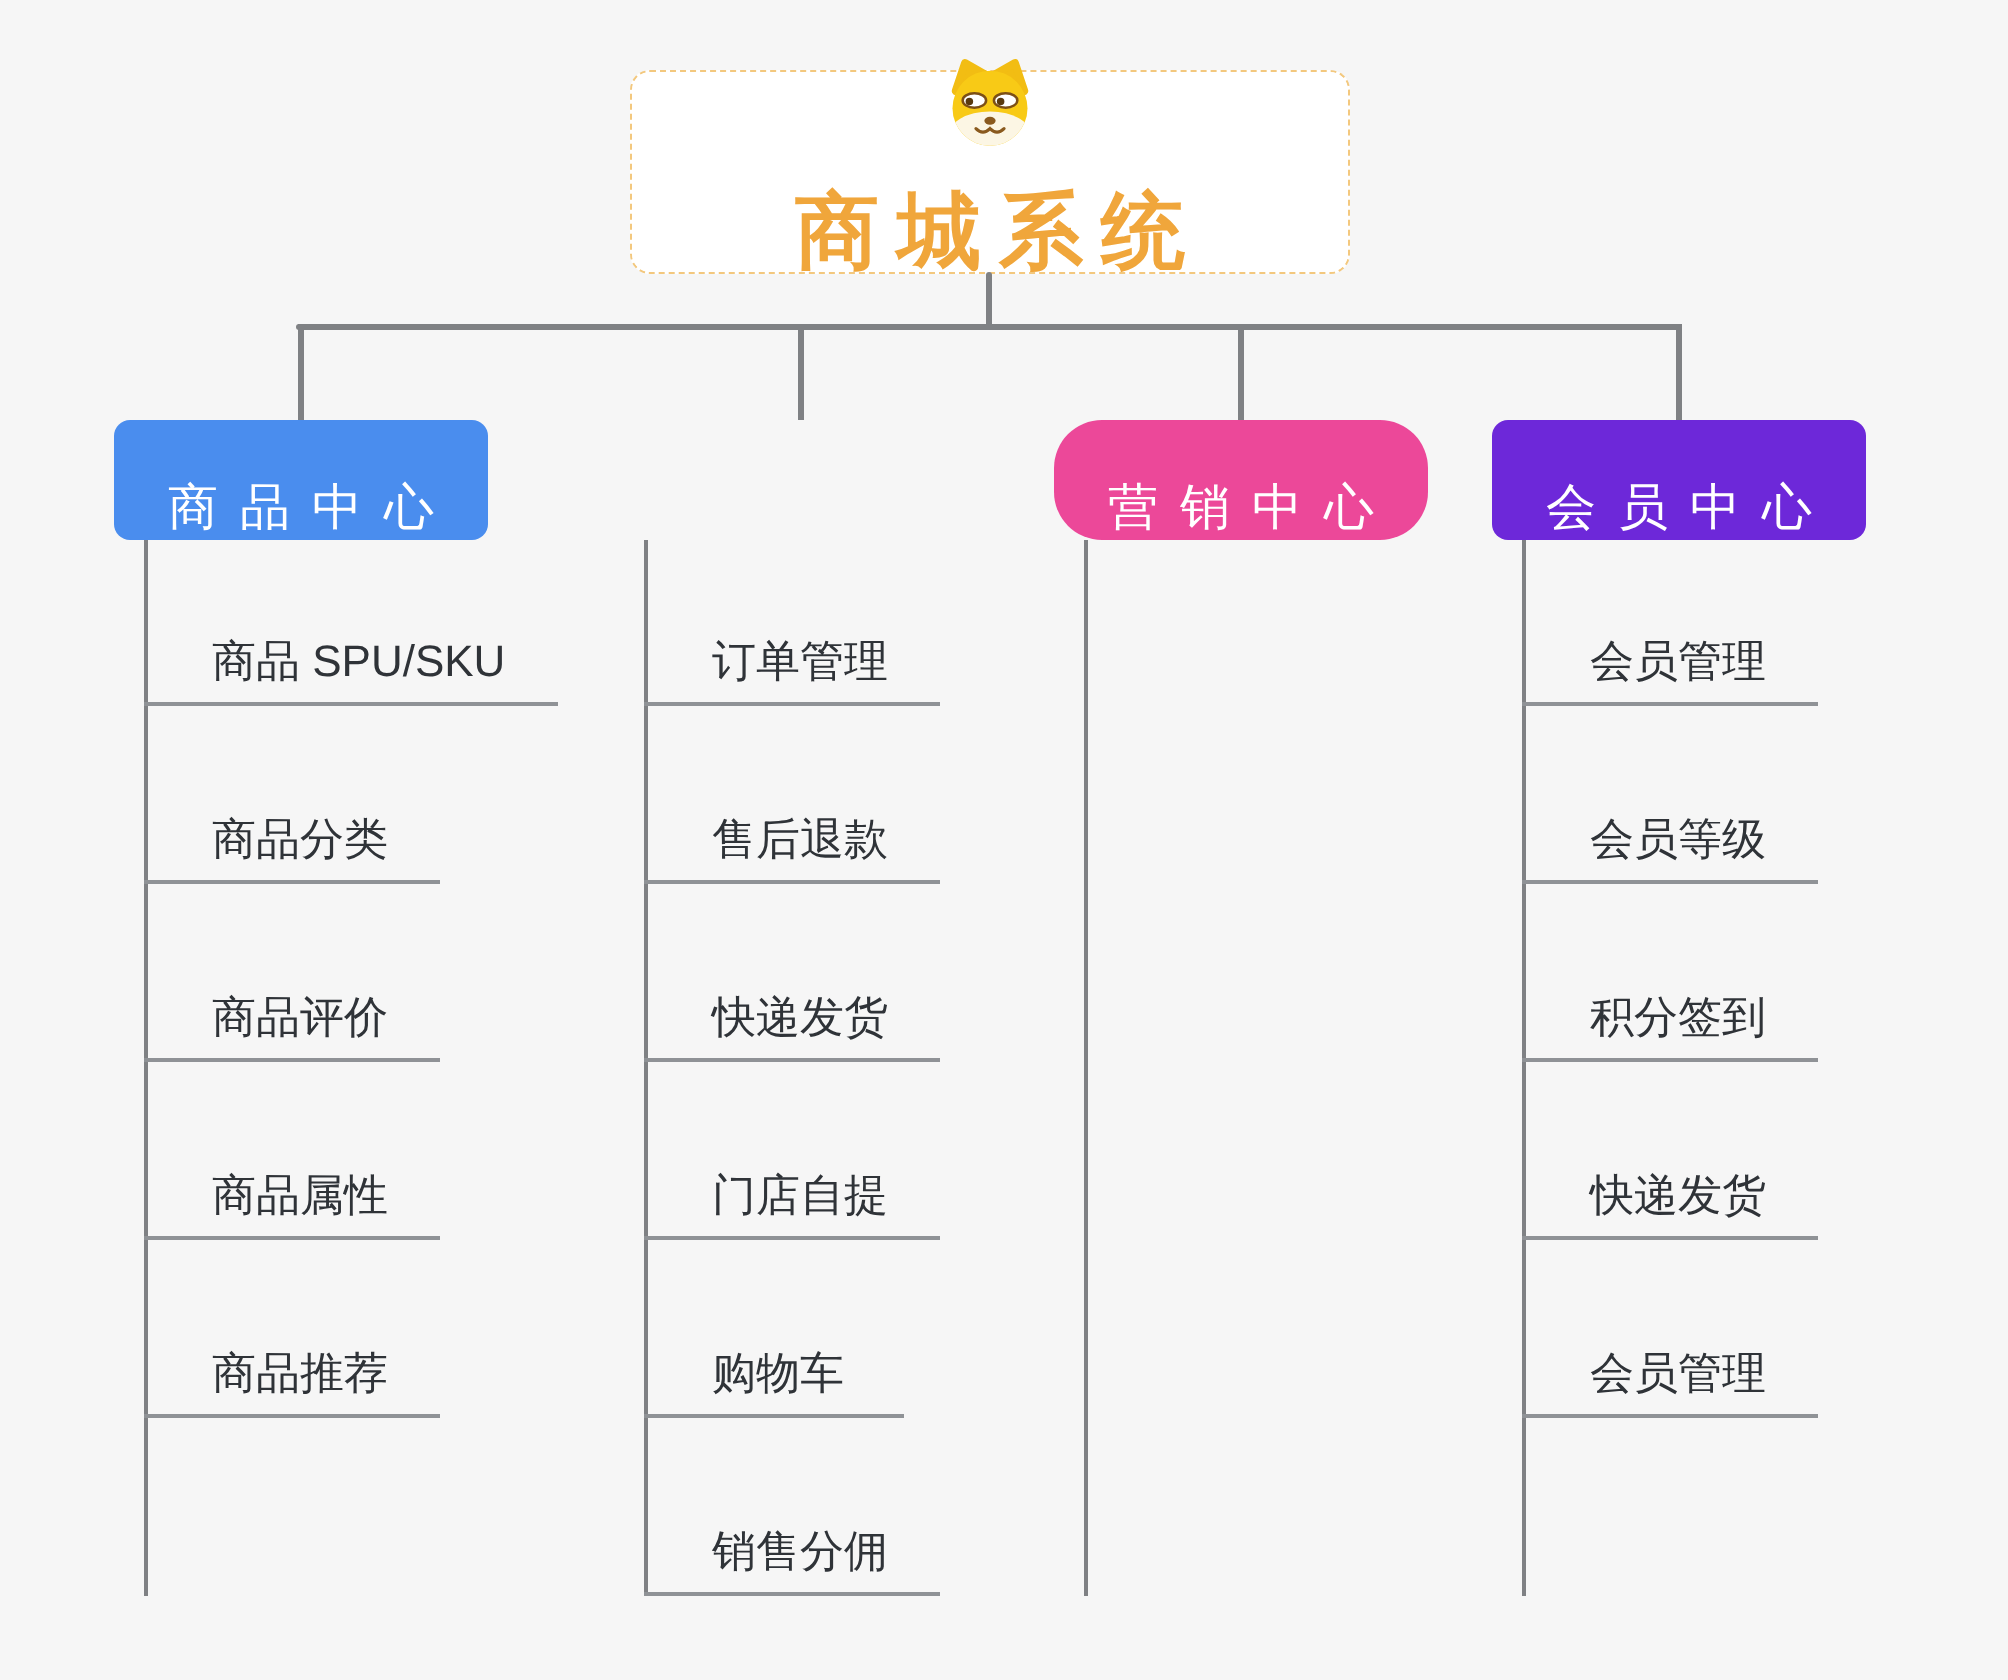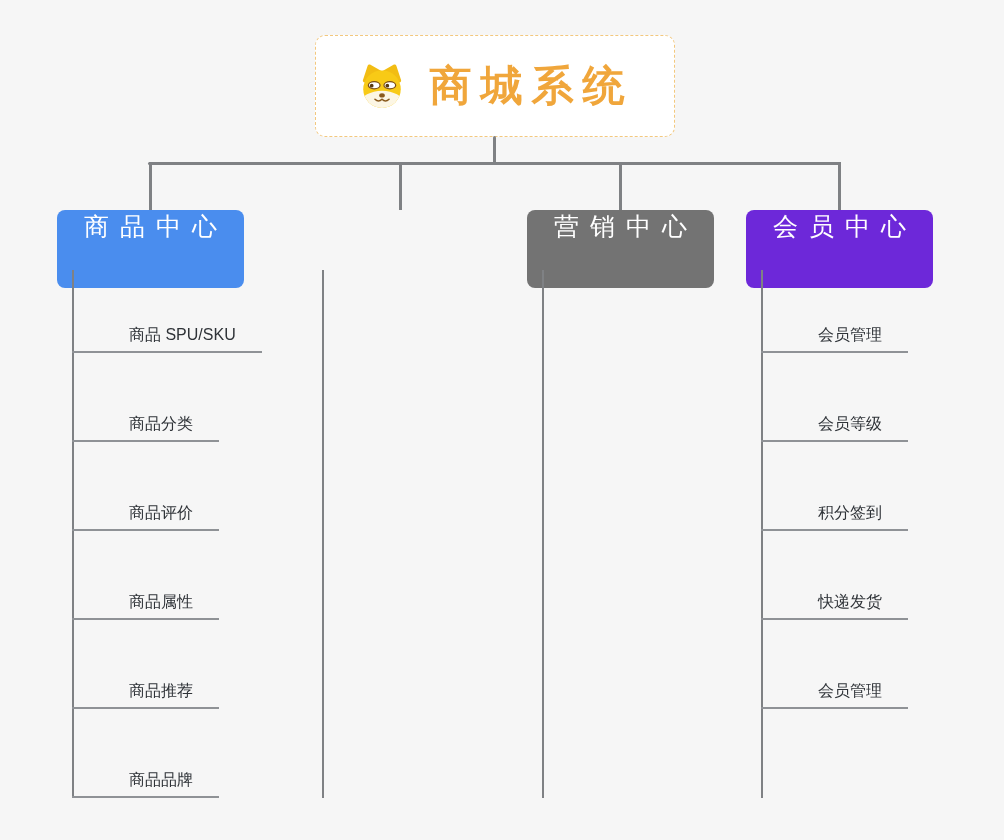--- a/index.html
+++ b/index.html
@@ -8,55 +8,55 @@
   }
   *{margin:0;padding:0;box-sizing:border-box;}
   html,body{background:var(--background);}
   body{font-family:"Liberation Sans","DejaVu Sans",sans-serif;}
   .canvas{position:relative;width:1004px;height:840px;background:var(--background);overflow:hidden;}
 
   
   .root-node{
     position:absolute;left:315px;top:35px;width:360px;height:102px;
     background:#ffffff;border:1px dashed var(--root-border);border-radius:10px;
-    display:flex;align-items:center;justify-content:center;gap:14px;
+    display:flex;align-items:center;justify-content:center;gap:14px;flex-direction:column;
   }
   .root-title{
     font-size:42px;font-weight:600;color:var(--root-text);
     letter-spacing:9px;padding-left:9px;white-space:nowrap;
   }
   .dog{width:50px;height:46px;display:block;}
 
   
   .conn{position:absolute;background:var(--connector);border-radius:2px;}
   .root-stub{left:493px;top:136px;width:3px;height:28px;}
   .h-line{left:148px;top:162px;width:692px;height:3px;}
 
   
   .branch-group{position:absolute;top:162px;width:250px;height:678px;}
   .bg-0{left:57px;} .bg-1{left:307px;} .bg-2{left:527px;} .bg-3{left:746px;}
   .branch-stub{position:absolute;left:92px;top:0;width:3px;height:48px;background:var(--connector);}
   .branch-box{
-    position:absolute;left:0;top:48px;width:187px;height:78px;border-radius:8px;
-    display:flex;align-items:flex-start;justify-content:center;
+    position:absolute;left:0;top:48px;width:187px;height:60px;border-radius:8px;
+    display:flex;align-items:flex-end;justify-content:center;
   }
   .branch-label{
     color:var(--branch-text);font-size:25px;letter-spacing:11px;padding-left:11px;white-space:nowrap;
   }
   .spine{position:absolute;left:15px;top:108px;width:2px;height:528px;background:var(--connector);}
 
   
   .column{position:absolute;left:15px;top:102px;}
   .item{
     height:89px;display:flex;align-items:flex-end;width:max-content;
     padding-left:34px;padding-right:26px;min-width:130px;
     border-bottom:2px solid var(--underline);
   }
   .item-label{
-    font-size:16px;color:var(--leaf-text);padding-bottom:5px;white-space:nowrap;margin-left:23px;
+    font-size:22px;color:var(--leaf-text);padding-bottom:5px;white-space:nowrap;
   }
 </style>
 </head>
 <body>
 
 <div class="canvas">
 
   <div class="root-node">
     <span>
       <svg class="dog" viewBox="0 0 64 58" aria-hidden="true">
@@ -96,34 +96,51 @@
         </div>
       <div class="item">
           <span class="item-label">商品评价</span>
         </div>
       <div class="item">
           <span class="item-label">商品属性</span>
         </div>
       <div class="item">
           <span class="item-label">商品推荐</span>
         </div>
-      <div class="item">
-          <span class="item-label">商品品牌</span>
-        </div>
     </div>
   </div>
 
   <div class="branch-group bg-1">
     <div class="branch-stub"></div>
     <div class="spine"></div>
+    <div class="column">
+      <div class="item">
+          <span class="item-label">订单管理</span>
+        </div>
+      <div class="item">
+          <span class="item-label">售后退款</span>
+        </div>
+      <div class="item">
+          <span class="item-label">快递发货</span>
+        </div>
+      <div class="item">
+          <span class="item-label">门店自提</span>
+        </div>
+      <div class="item">
+          <span class="item-label">购物车</span>
+        </div>
+      <div class="item">
+          <span class="item-label">销售分佣</span>
+        </div>
+    </div>
   </div>
 
   <div class="branch-group bg-2">
     <div class="branch-stub"></div>
-    <div class="branch-box" style="background: #737373;">
+    <div class="branch-box" style="background: #ec4899; border-radius: 24px;">
       <span class="branch-label">营销中心</span>
     </div>
     <div class="spine"></div>
   </div>
 
   <div class="branch-group bg-3">
     <div class="branch-stub"></div>
     <div class="branch-box" style="background: #6d28d9;">
       <span class="branch-label">会员中心</span>
     </div>

